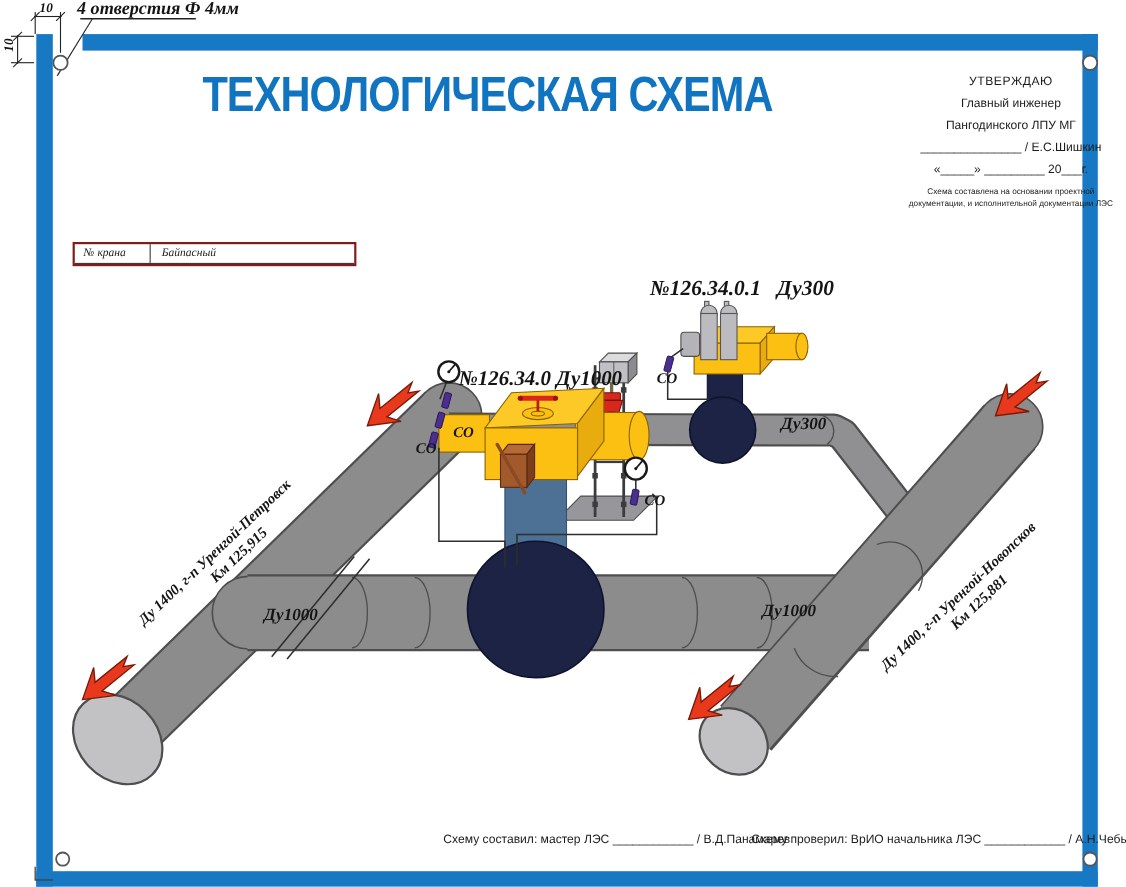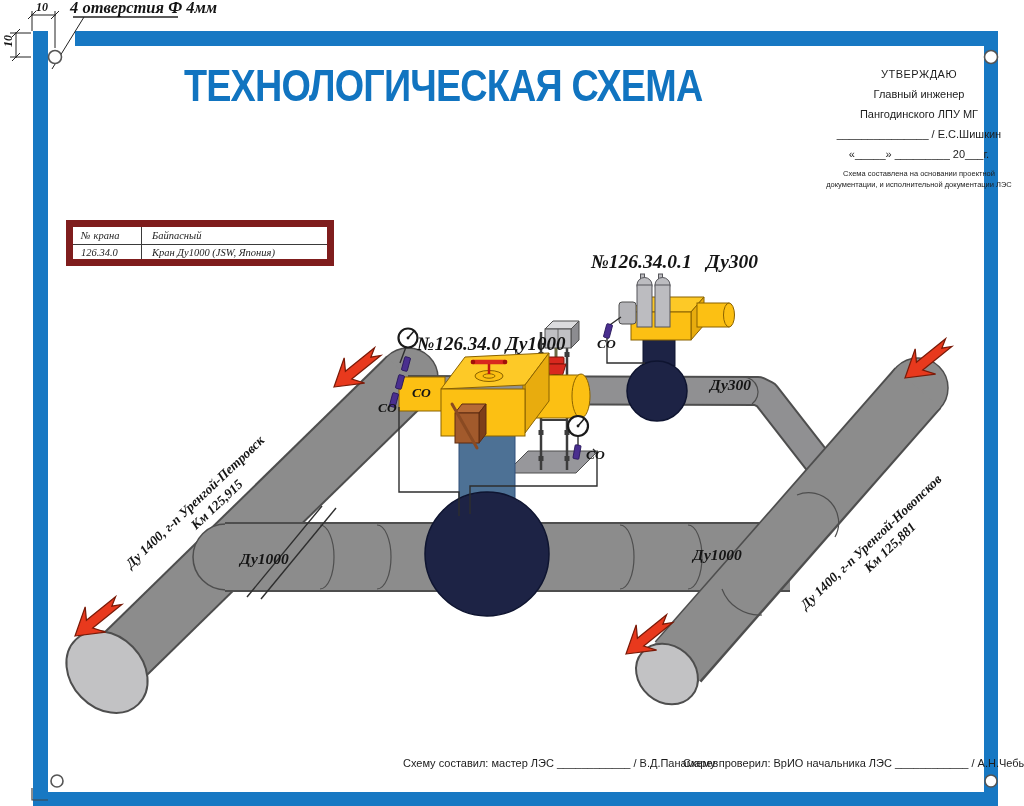--- a/index.html
+++ b/index.html
@@ -5,21 +5,21 @@
   html,body{margin:0;padding:0;background:#ffffff;width:1024px;height:806px;overflow:hidden;}
   .abs{position:absolute;}
   .bar{position:absolute;background:#1778c3;}
   #title{left:184px;top:60px;font-family:"Liberation Sans",sans-serif;font-weight:bold;
          font-size:45px;color:#1174c0;letter-spacing:-1px;transform:scaleX(0.84);
          transform-origin:left top;white-space:nowrap;}
   .approval{left:810px;top:68px;width:218px;text-align:center;color:#1c1c1c;
             font-family:"Liberation Sans",sans-serif;font-size:11px;}
   .approval .ln{margin-bottom:8px;white-space:nowrap;}
   .approval .note{font-size:7.5px;margin-top:8px;line-height:1.5;}
-  .vtable{left:66px;top:220px;width:254px;border:7px solid #7f1d1d;color:#1c1c1c;
+  .vtable{left:66px;top:220px;width:254px;border:2px solid #7f1d1d;color:#1c1c1c;
           font-family:"Liberation Serif",serif;font-style:italic;font-size:10.5px;}
   .vrow{display:flex;}
   .vhead{border-bottom:1px solid #3a3a3a;}
   .c1{width:56px;padding:3px 4px 3px 8px;border-right:1px solid #3a3a3a;flex:none;}
   .c2{flex:1;padding:3px 4px 3px 10px;white-space:nowrap;}
   .vrow.body .c1,.vrow.body .c2{padding-top:2px;padding-bottom:1px;}
   .vrow.last .c1,.vrow.last .c2{padding-bottom:4px;}
   .sig{top:757px;font-family:"Liberation Sans",sans-serif;font-size:11px;color:#1c1c1c;white-space:nowrap;}
   svg{position:absolute;left:0;top:0;pointer-events:none;}
   svg text{font-family:"Liberation Serif",serif;font-style:italic;font-weight:bold;fill:#141414;}
@@ -43,24 +43,20 @@
   <div class="note">
     <div>Схема составлена на основании проектной</div>
     <div>документации, и исполнительной документации ЛЭС</div>
   </div>
 </div>
 
 <div class="abs vtable">
   <div class="vrow vhead">
     <div class="c1">№ крана</div>
     <div class="c2">Байпасный</div>
-  </div>
-  <div class="vrow body">
-    <div class="c1">126.34.0</div>
-    <div class="c2">Кран  Ду1000 (JSW, Япония)</div>
   </div>
 </div>
 
 <div class="abs sig" style="left:403px;">Схему составил: мастер ЛЭС ____________ / В.Д.Панамарев</div>
 <div class="abs sig" style="left:683px;">Схему проверил: ВрИО начальника ЛЭС ____________ / А.Н.Чебышев</div>
 
 <svg width="1024" height="806" viewBox="0 0 1024 806">
 
   <g stroke="#222" stroke-width="1" fill="none">
     <line x1="32" y1="11" x2="32" y2="31"></line>

